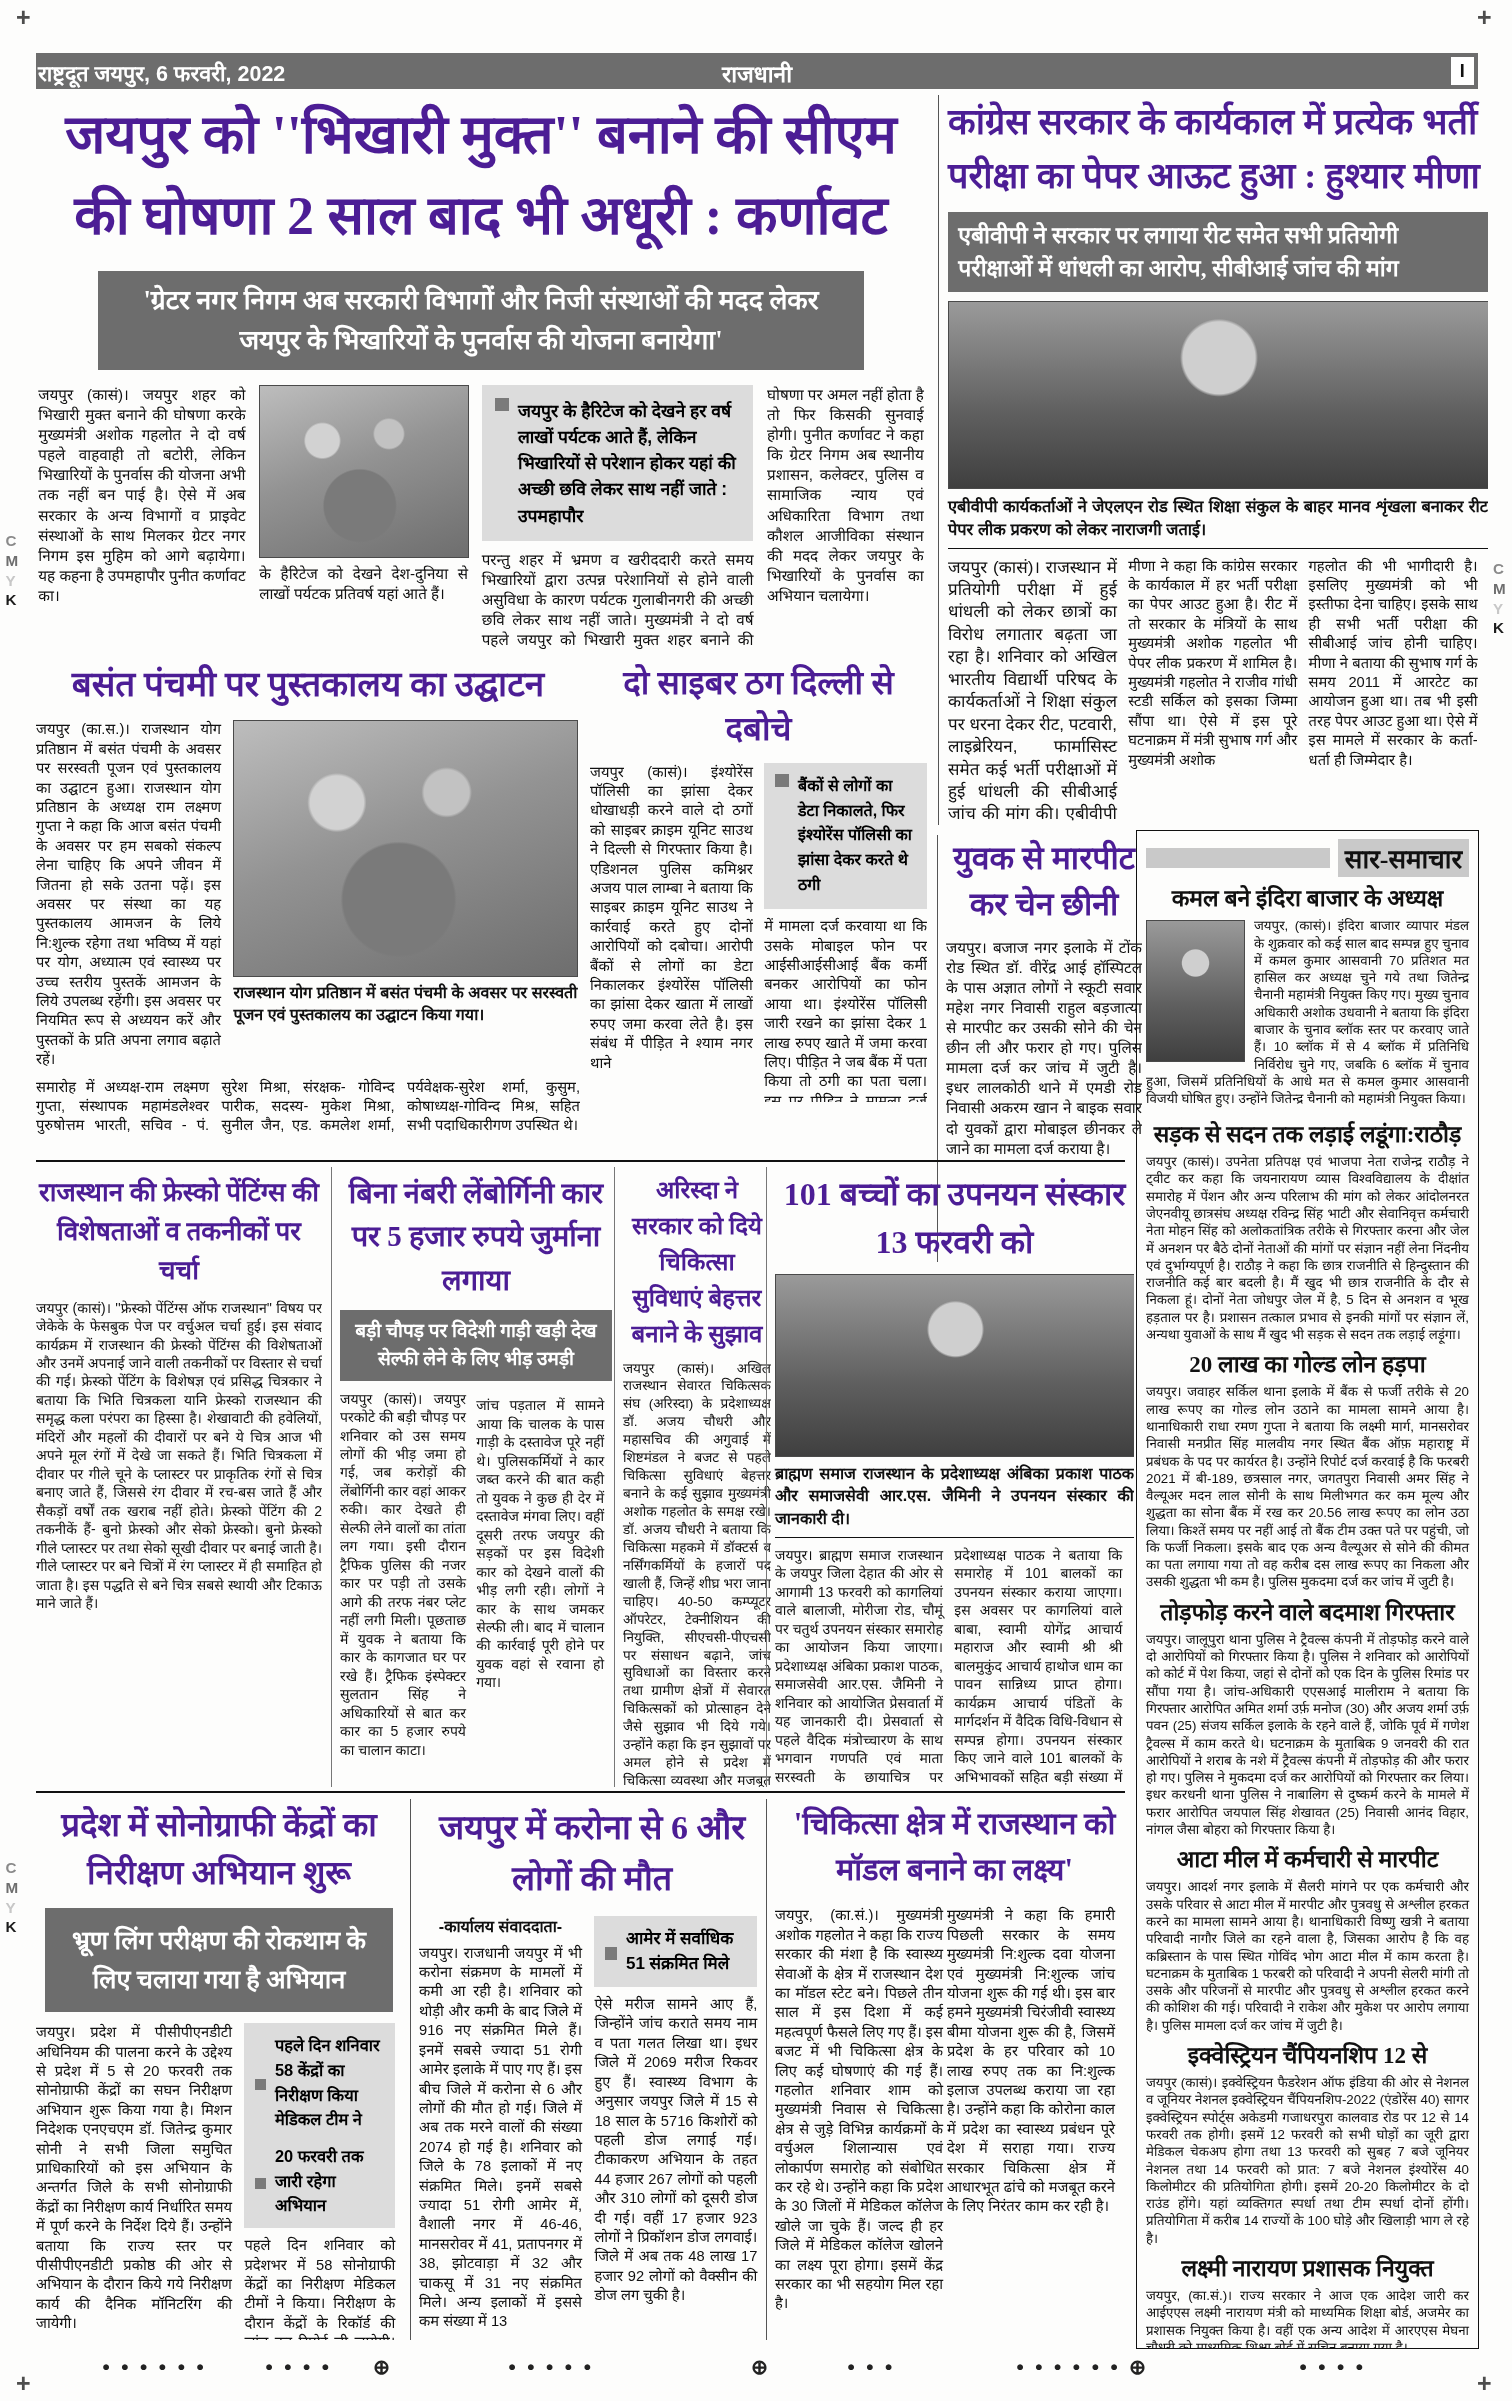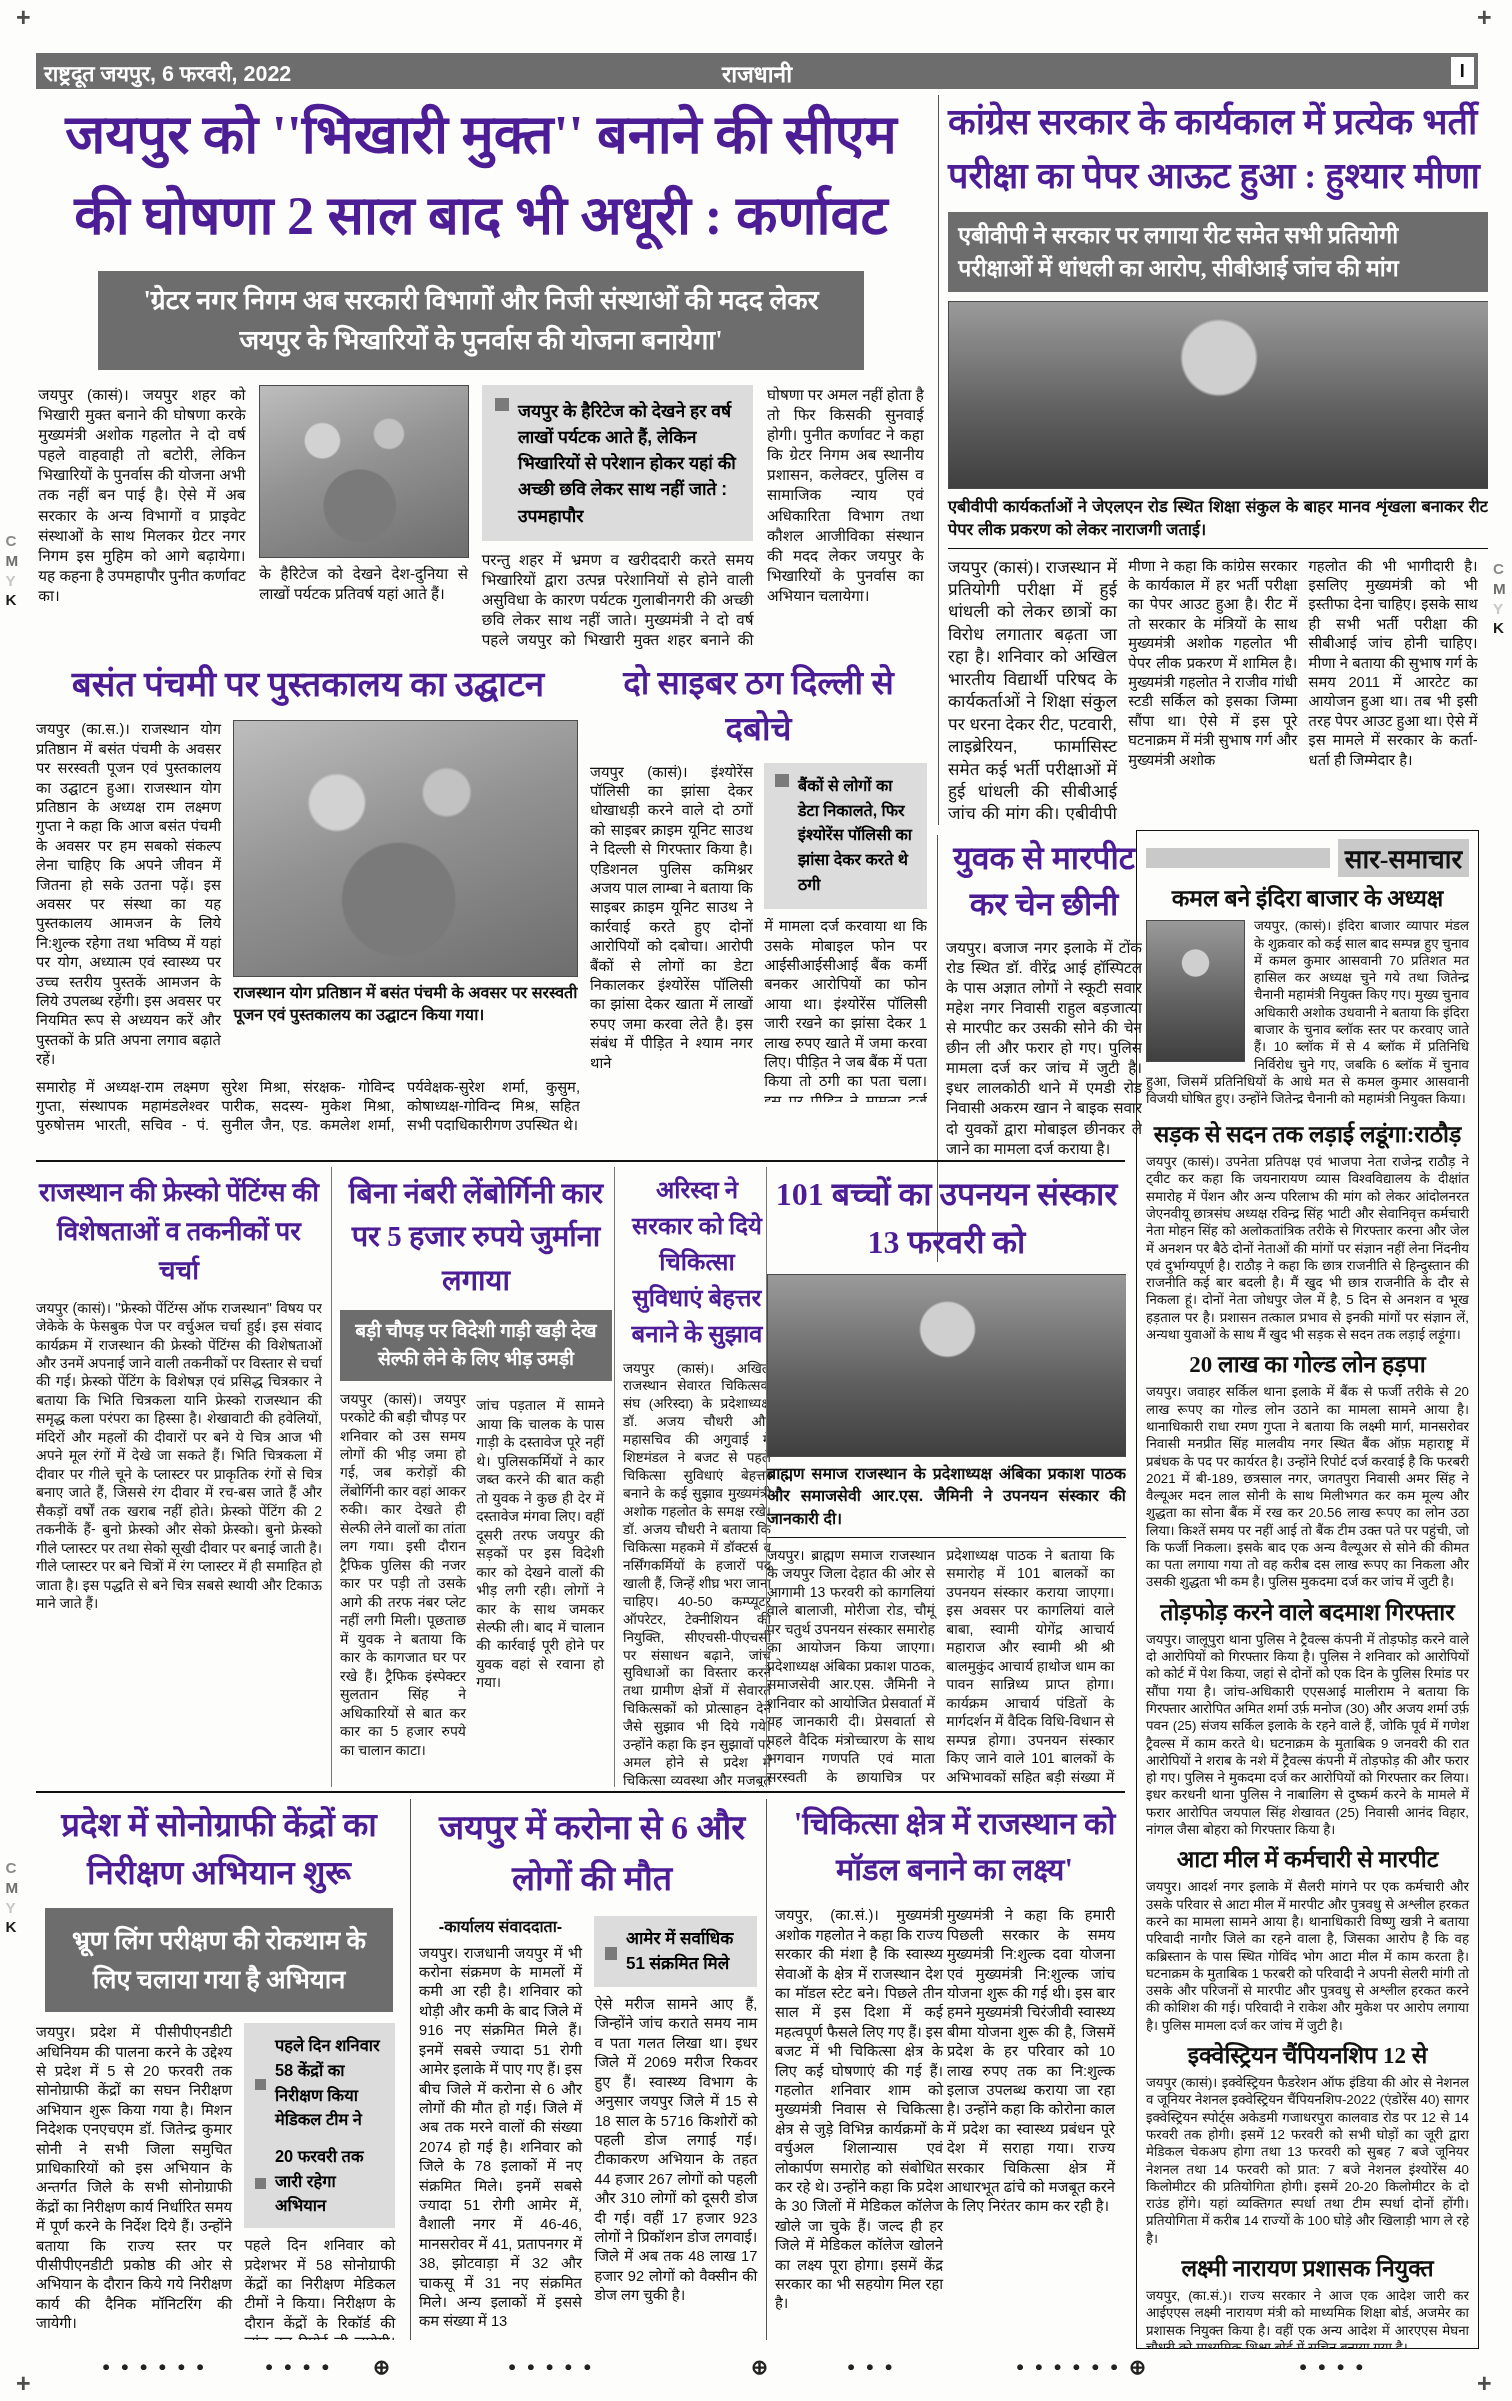--- a/index.html
+++ b/index.html
@@ -53,21 +53,21 @@
     <span class="c4">K</span>
   </div>
   <div class="mark cmyk" style="left:1493px;top:559px;">
     <span class="c1">C</span>
     <span class="c2">M</span>
     <span class="c3">Y</span>
     <span class="c4">K</span>
   </div>
 
   <div class="blk band" style="left:36px;top:53px;width:1442px;height:36px;">
-    <span style="position:absolute;left:8px;top:4.5px;font-size:21.5px;font-weight:700;">राष्ट्रदूत जयपुर, 6 फरवरी, 2022</span>
+    <span style="position:absolute;left:2px;top:4.5px;font-size:21.5px;font-weight:700;">राष्ट्रदूत जयपुर, 6 फरवरी, 2022</span>
     <span style="position:absolute;left:0;right:0;top:4.5px;text-align:center;font-size:22.6px;font-weight:700;">राजधानी</span>
     <span style="position:absolute;right:4.5px;top:4px;width:22.6px;height:28px;background:#fff;color:#111;font-size:18px;font-weight:700;text-align:center;line-height:28px;">I</span>
   </div>
 
   <div class="blk" style="left:36px;top:95px;width:890px;height:557px;">
     <h1 class="h" style="font-size:54px;line-height:1.5;margin:0 5.6px;">जयपुर को ''भिखारी मुक्त'' बनाने की सीएम की घोषणा 2 साल बाद भी अधूरी : कर्णावट</h1>
     <div class="band" style="margin:13.6px 62px 0;padding:10.2px 17px;font-size:26.5px;font-weight:700;text-align:center;line-height:1.5;font-family:'Liberation Serif',serif;">'ग्रेटर नगर निगम अब सरकारी विभागों और निजी संस्थाओं की मदद लेकर जयपुर के भिखारियों के पुनर्वास की योजना बनायेगा'</div>
     <div class="cols" style="margin-top:14.7px;gap:13.6px;padding:0 2.3px;">
       <p class="b" style="width:209px;font-size:15.2px;">जयपुर (कासं)। जयपुर शहर को भिखारी मुक्त बनाने की घोषणा करके मुख्यमंत्री अशोक गहलोत ने दो वर्ष पहले वाहवाही तो बटोरी, लेकिन भिखारियों के पुनर्वास की योजना अभी तक नहीं बन पाई है। ऐसे में अब सरकार के अन्य विभागों व प्राइवेट संस्थाओं के साथ मिलकर ग्रेटर नगर निगम इस मुहिम को आगे बढ़ायेगा। यह कहना है उपमहापौर पुनीत कर्णावट का।</p>
       <div style="width:209px;">
@@ -145,21 +145,21 @@
         <p class="b" style="font-size:14px;margin-top:6.8px;">जांच पड़ताल में सामने आया कि चालक के पास गाड़ी के दस्तावेज पूरे नहीं थे। पुलिसकर्मियों ने कार जब्त करने की बात कही तो युवक ने कुछ ही देर में दस्तावेज मंगवा लिए। वहीं दूसरी तरफ जयपुर की सड़कों पर इस विदेशी कार को देखने वालों की भीड़ लगी रही। लोगों ने कार के साथ जमकर सेल्फी ली। बाद में चालान की कार्रवाई पूरी होने पर युवक वहां से रवाना हो गया।</p>
       </div>
     </div>
   </div>
 
   <div class="blk" style="left:614px;top:1167px;width:148px;height:620px;border-left:1.1px solid #777;padding-left:8px;">
     <h3 class="h" style="font-size:24px;line-height:1.5;margin-top:4.5px;">अरिस्दा ने सरकार को दिये चिकित्सा सुविधाएं बेहत्तर बनाने के सुझाव</h3>
     <p class="b" style="font-size:13.6px;margin-top:8px;">जयपुर (कासं)। अखिल राजस्थान सेवारत चिकित्सक संघ (अरिस्दा) के प्रदेशाध्यक्ष डॉ. अजय चौधरी और महासचिव की अगुवाई में शिष्टमंडल ने बजट से पहले चिकित्सा सुविधाएं बेहत्तर बनाने के कई सुझाव मुख्यमंत्री अशोक गहलोत के समक्ष रखे। डॉ. अजय चौधरी ने बताया कि चिकित्सा महकमे में डॉक्टर्स व नर्सिंगकर्मियों के हजारों पद खाली हैं, जिन्हें शीघ्र भरा जाना चाहिए। 40-50 कम्प्यूटर ऑपरेटर, टेक्नीशियन की नियुक्ति, सीएचसी-पीएचसी पर संसाधन बढ़ाने, जांच सुविधाओं का विस्तार करने तथा ग्रामीण क्षेत्रों में सेवारत चिकित्सकों को प्रोत्साहन देने जैसे सुझाव भी दिये गये। उन्होंने कहा कि इन सुझावों पर अमल होने से प्रदेश में चिकित्सा व्यवस्था और मजबूत होगी तथा मरीजों को राहत मिलेगी।</p>
   </div>
 
-  <div class="blk" style="left:766px;top:1167px;width:359px;height:620px;border-left:1.1px solid #777;padding-left:0;">
+  <div class="blk" style="left:766px;top:1167px;width:359px;height:620px;border-left:1.1px solid #777;padding-left:8px;">
     <h3 class="h" style="font-size:32px;line-height:1.5;margin-top:3.4px;">101 बच्चों का उपनयन संस्कार 13 फरवरी को</h3>
     <div class="photo dark" style="width:100%;height:181px;margin-top:8px;"></div>
     <p class="caption" style="font-size:16px;margin-top:5.6px;border-bottom:1.7px solid #111;padding-bottom:6.8px;">ब्राह्मण समाज राजस्थान के प्रदेशाध्यक्ष अंबिका प्रकाश पाठक और समाजसेवी आर.एस. जैमिनी ने उपनयन संस्कार की जानकारी दी।</p>
     <div class="cols" style="margin-top:8px;gap:11.3px;">
       <p class="b" style="width:168px;font-size:14px;">जयपुर। ब्राह्मण समाज राजस्थान के जयपुर जिला देहात की ओर से आगामी 13 फरवरी को कागलियां वाले बालाजी, मोरीजा रोड, चौमूं पर चतुर्थ उपनयन संस्कार समारोह का आयोजन किया जाएगा। प्रदेशाध्यक्ष अंबिका प्रकाश पाठक, समाजसेवी आर.एस. जैमिनी ने शनिवार को आयोजित प्रेसवार्ता में यह जानकारी दी। प्रेसवार्ता से पहले वैदिक मंत्रोच्चारण के साथ भगवान गणपति एवं माता सरस्वती के छायाचित्र पर माल्यार्पण कर दीप प्रज्वलित कर शुभारंभ किया गया।</p>
       <p class="b" style="width:168px;font-size:14px;">प्रदेशाध्यक्ष पाठक ने बताया कि समारोह में 101 बालकों का उपनयन संस्कार कराया जाएगा। इस अवसर पर कागलियां वाले बाबा, स्वामी योगेंद्र आचार्य महाराज और स्वामी श्री श्री बालमुकुंद आचार्य हाथोज धाम का पावन सान्निध्य प्राप्त होगा। कार्यक्रम आचार्य पंडितों के मार्गदर्शन में वैदिक विधि-विधान से सम्पन्न होगा। उपनयन संस्कार किए जाने वाले 101 बालकों के अभिभावकों सहित बड़ी संख्या में समाजबंधु समारोह में शामिल होंगे। आयोजन की तैयारियों को अंतिम रूप दिया जा रहा है।</p>
     </div>
   </div>
 
   <div class="blk" style="left:36px;top:1799px;width:366px;height:541px;">

